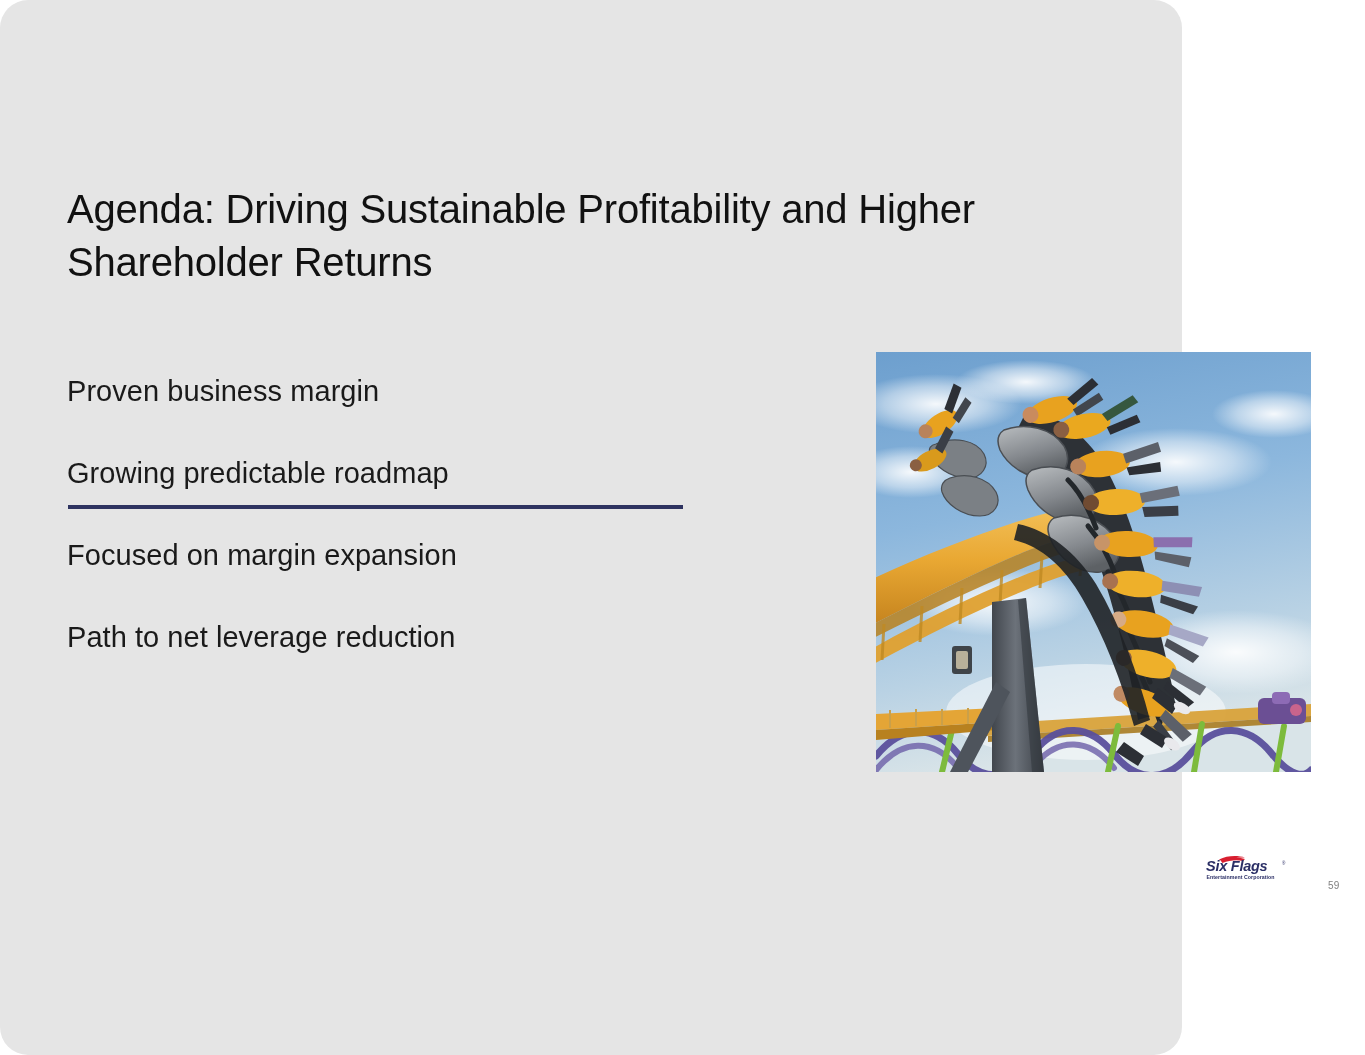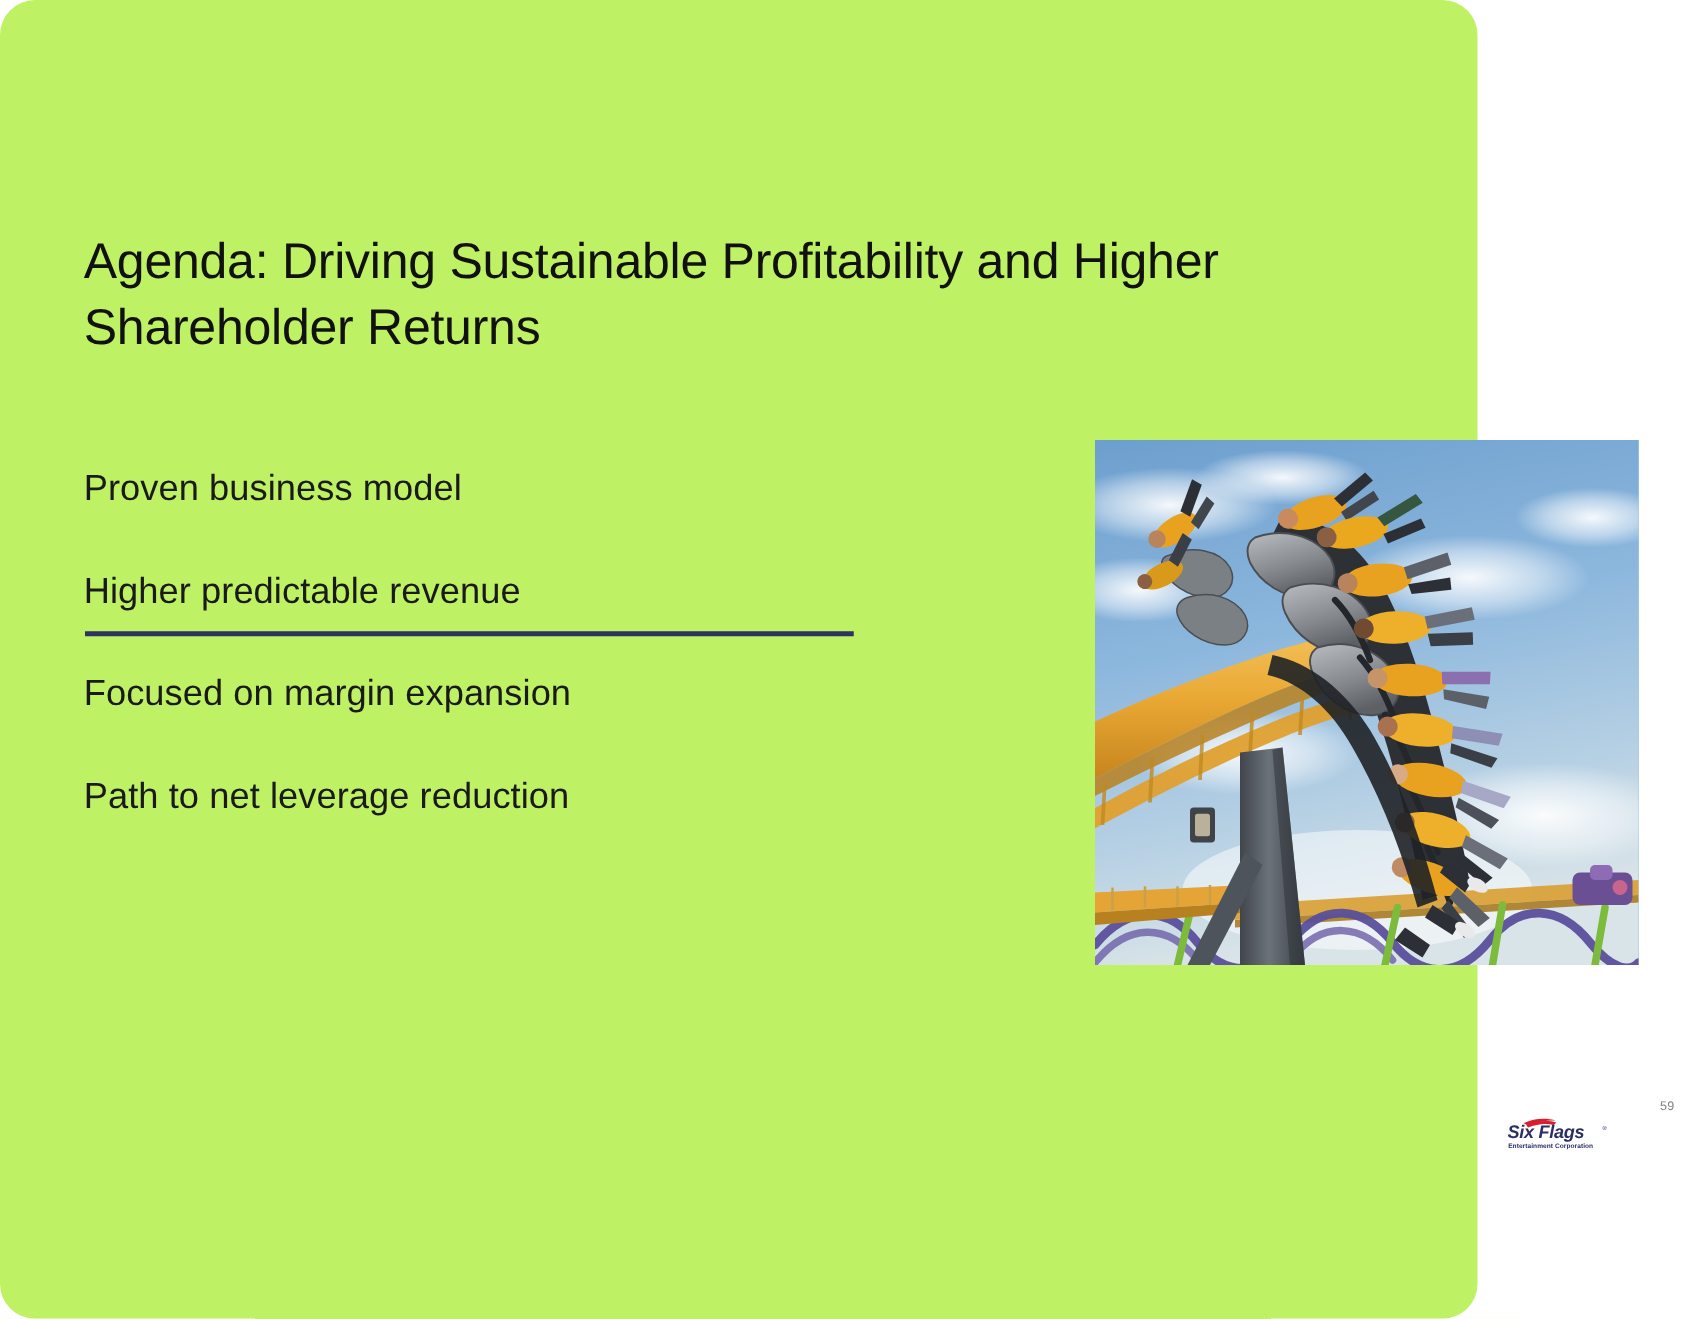--- a/index.html
+++ b/index.html
@@ -10,21 +10,21 @@
     height: 1055px;
     background: #ffffff;
     font-family: "Liberation Sans", sans-serif;
     overflow: hidden;
   }
 
   #slide {
     position: relative;
     width: 1182px;
     height: 1055px;
-    background: #bef264;
+    background: #e5e5e5;
     border-radius: 28px;
   }
 
   
   #slide-title {
     position: absolute;
     left: 67px;
     top: 183px;
     width: 1130px;
     font-size: 40px;
@@ -76,21 +76,21 @@
     height: 420px;
     overflow: hidden;
     background: #8fb6d9;
   }
   #coaster-photo svg { display: block; width: 100%; height: 100%; }
 
   
   #footer-logo {
     position: absolute;
     left: 1206px;
-    top: 894px;
+    top: 855px;
     width: 104px;
     height: 27px;
   }
   #footer-logo svg { display: block; width: 100%; height: 100%; }
 
   #page-number {
     position: absolute;
     left: 1328px;
     top: 876px;
     font-size: 10px;
@@ -102,25 +102,25 @@
 </head>
 <body>
 
 <div id="slide">
 
   <h1 id="slide-title">Agenda: Driving Sustainable Profitability and Higher Shareholder Returns</h1>
 
   <ul id="agenda-list">
 
     <li class="agenda-item">
-      <span class="agenda-label">Proven business model</span>
+      <span class="agenda-label">Proven business margin</span>
     </li>
 
     <li class="agenda-item active">
-      <span class="agenda-label">Higher predictable revenue</span>
+      <span class="agenda-label">Growing predictable roadmap</span>
       <span class="agenda-underline"></span>
     </li>
 
     <li class="agenda-item">
       <span class="agenda-label">Focused on margin expansion</span>
     </li>
 
     <li class="agenda-item">
       <span class="agenda-label">Path to net leverage reduction</span>
     </li>

